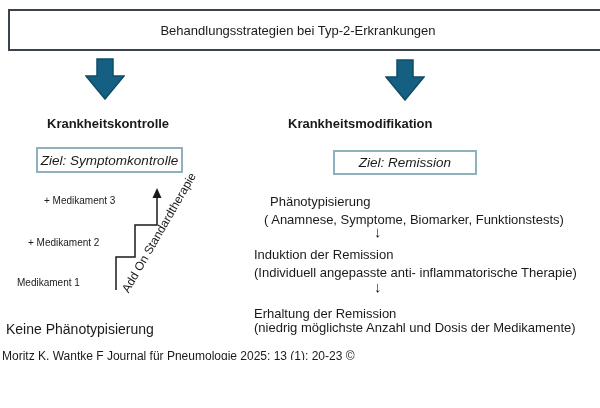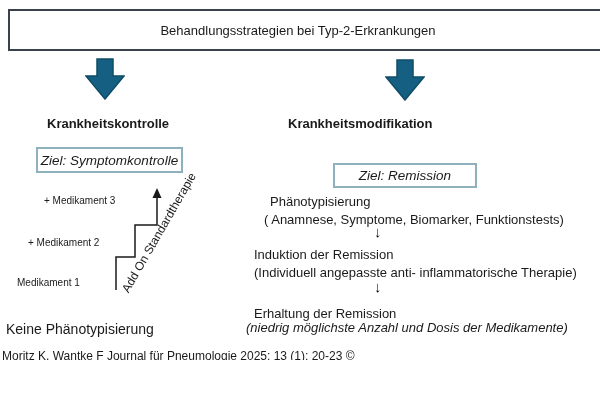--- a/index.html
+++ b/index.html
@@ -33,42 +33,42 @@
   .big-arrow{display:block;}
   .col-heading{font-weight:bold;font-size:13px;}
   .heading-left{left:47px;top:116px;}
   .heading-right{left:288px;top:116px;}
   .goal-box{
     border:2px solid var(--goal-box-border);
     display:flex;align-items:center;justify-content:center;
     font-style:italic;font-size:13.5px;text-align:center;
   }
   .goal-left{left:36px;top:147px;width:143px;height:22px;}
-  .goal-right{left:333px;top:163px;width:140px;height:21px;}
+  .goal-right{left:333px;top:150px;width:140px;height:21px;}
   .med{font-size:10px;}
   .med3{left:44px;top:195px;}
   .med2{left:28px;top:237px;}
   .med1{left:17px;top:277px;}
   .staircase{left:108px;top:185px;}
   .rot-label{
     left:131px;top:282px;
     font-size:12px;line-height:13px;
     transform:rotate(-60deg);
     transform-origin:left bottom;
   }
   .footnote-left{left:6px;top:321px;font-size:14px;}
   .rc{font-size:13px;}
   .s1t{left:254px;top:194px;margin-left:16px;}
   .s1d{left:264px;top:212px;text-align:center;}
   .da1{left:374px;top:224px;}
   .s2t{left:254px;top:247px;}
   .s2d{left:254px;top:265px;}
   .da2{left:374px;top:279px;}
   .s3t{left:254px;top:306px;}
-  .s3d{left:246px;top:320px;font-style:italic;}
+  .s3d{left:254px;top:320px;}
   .down-glyph{font-size:15px;line-height:15px;}
   .citation{left:2px;top:349px;font-size:12px;}
 </style>
 </head>
 <body>
 
 <div id="canvas">
 
   <div class="abs title-box">
     <span>Behandlungsstrategien bei Typ-2-Erkrankungen</span>

